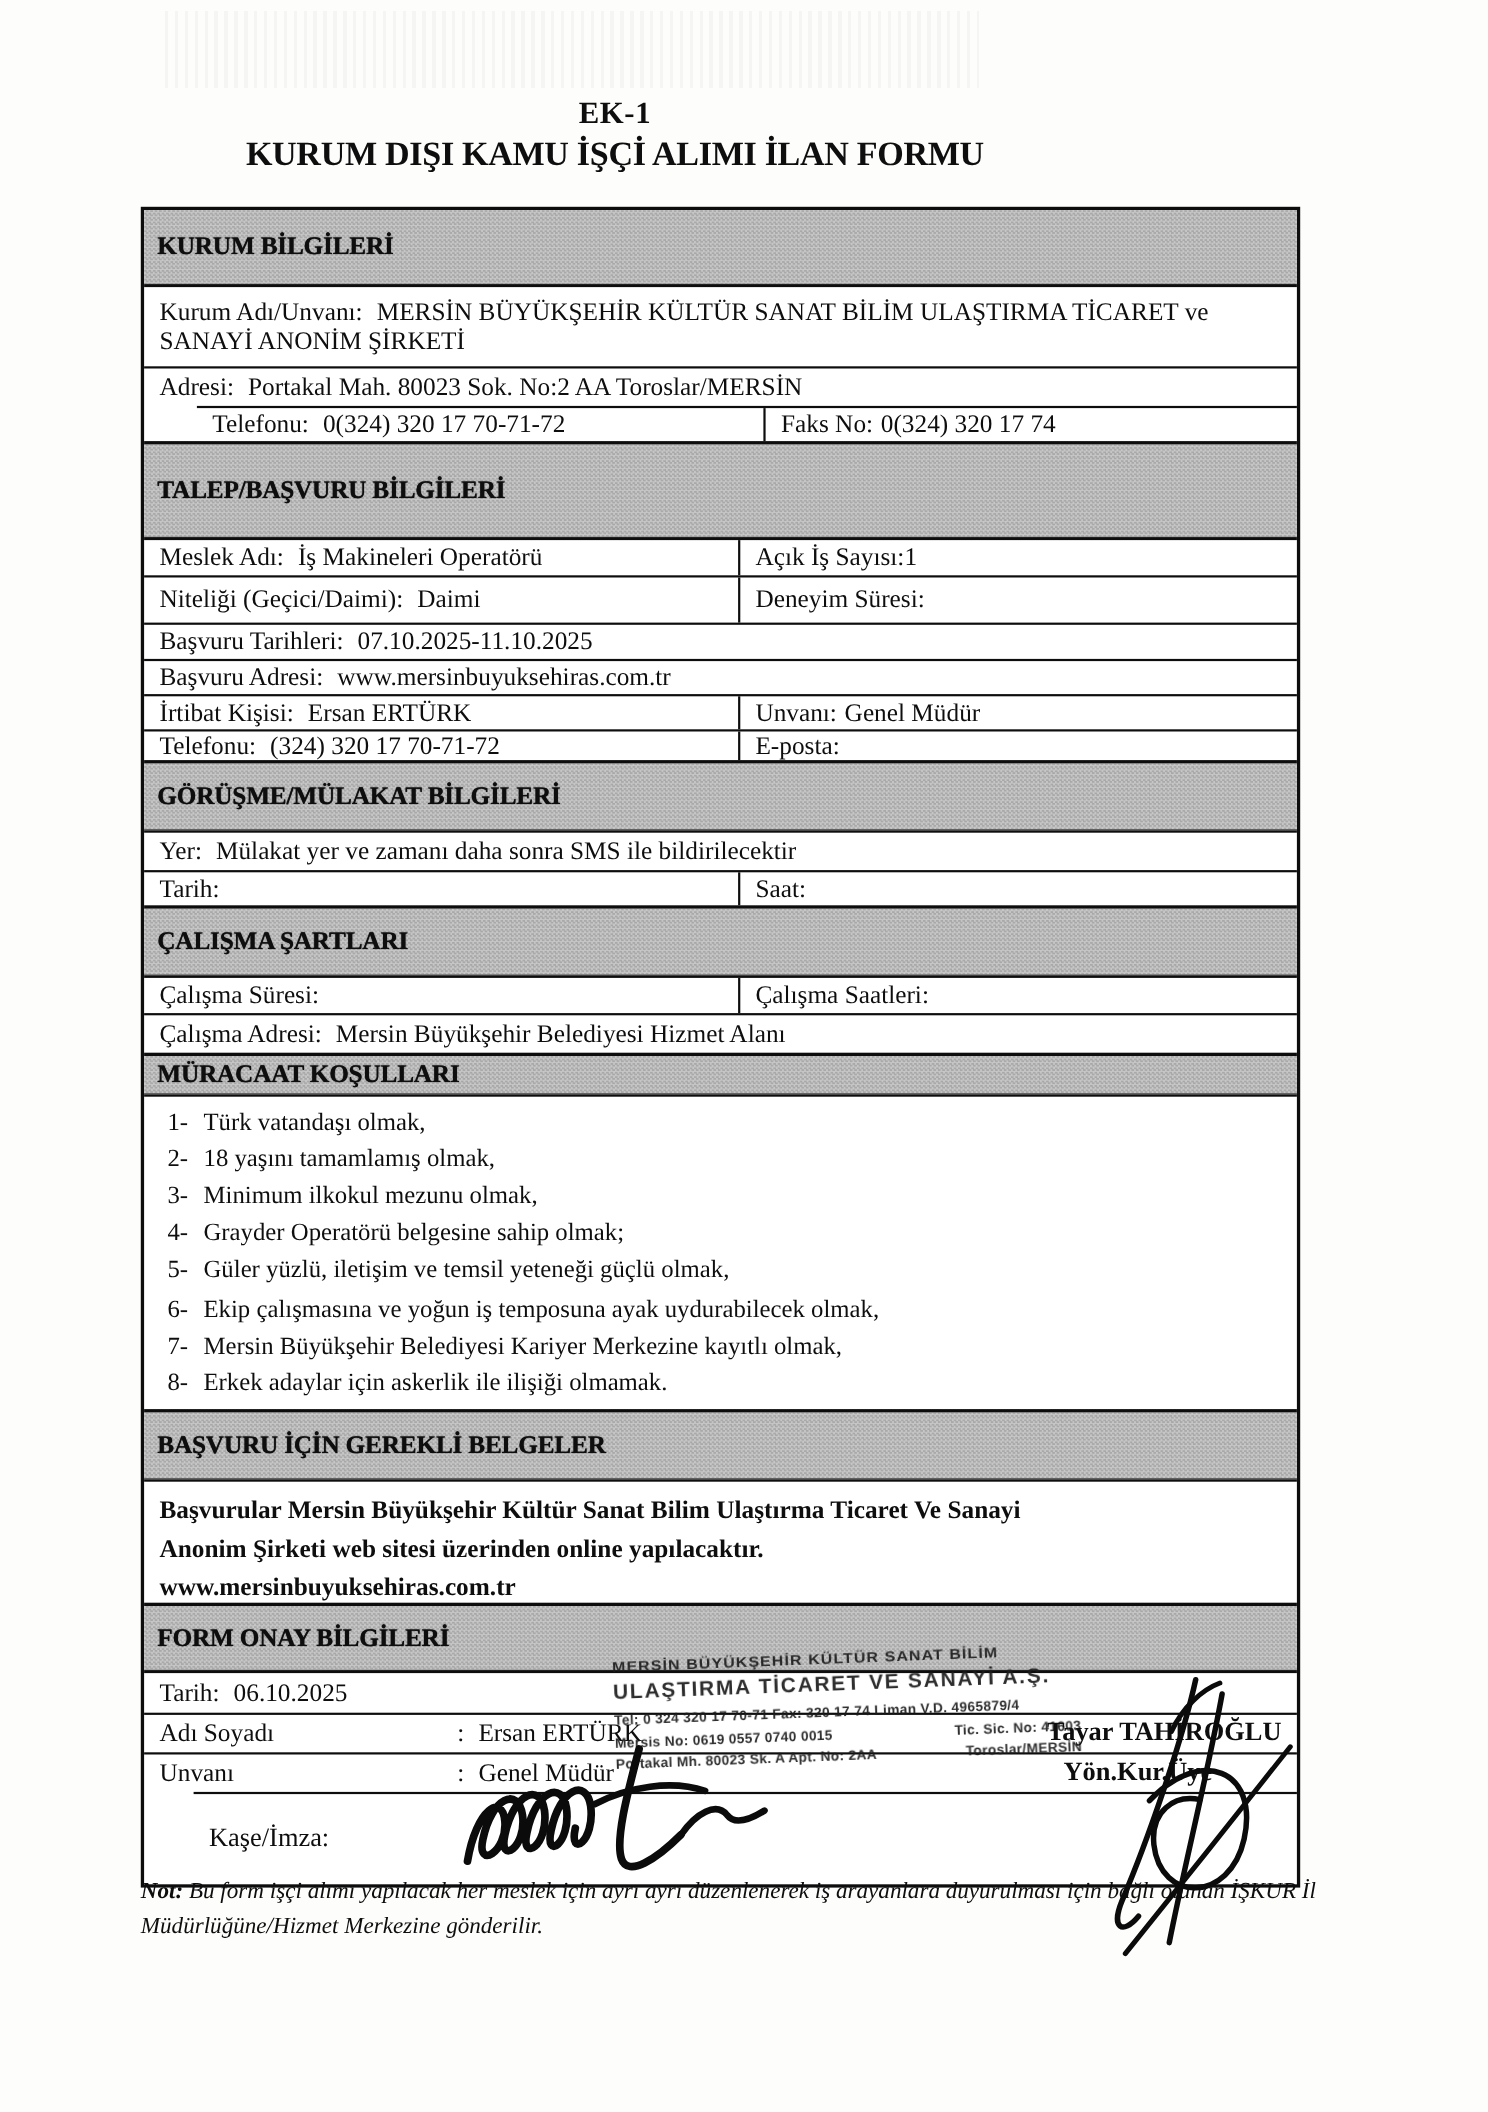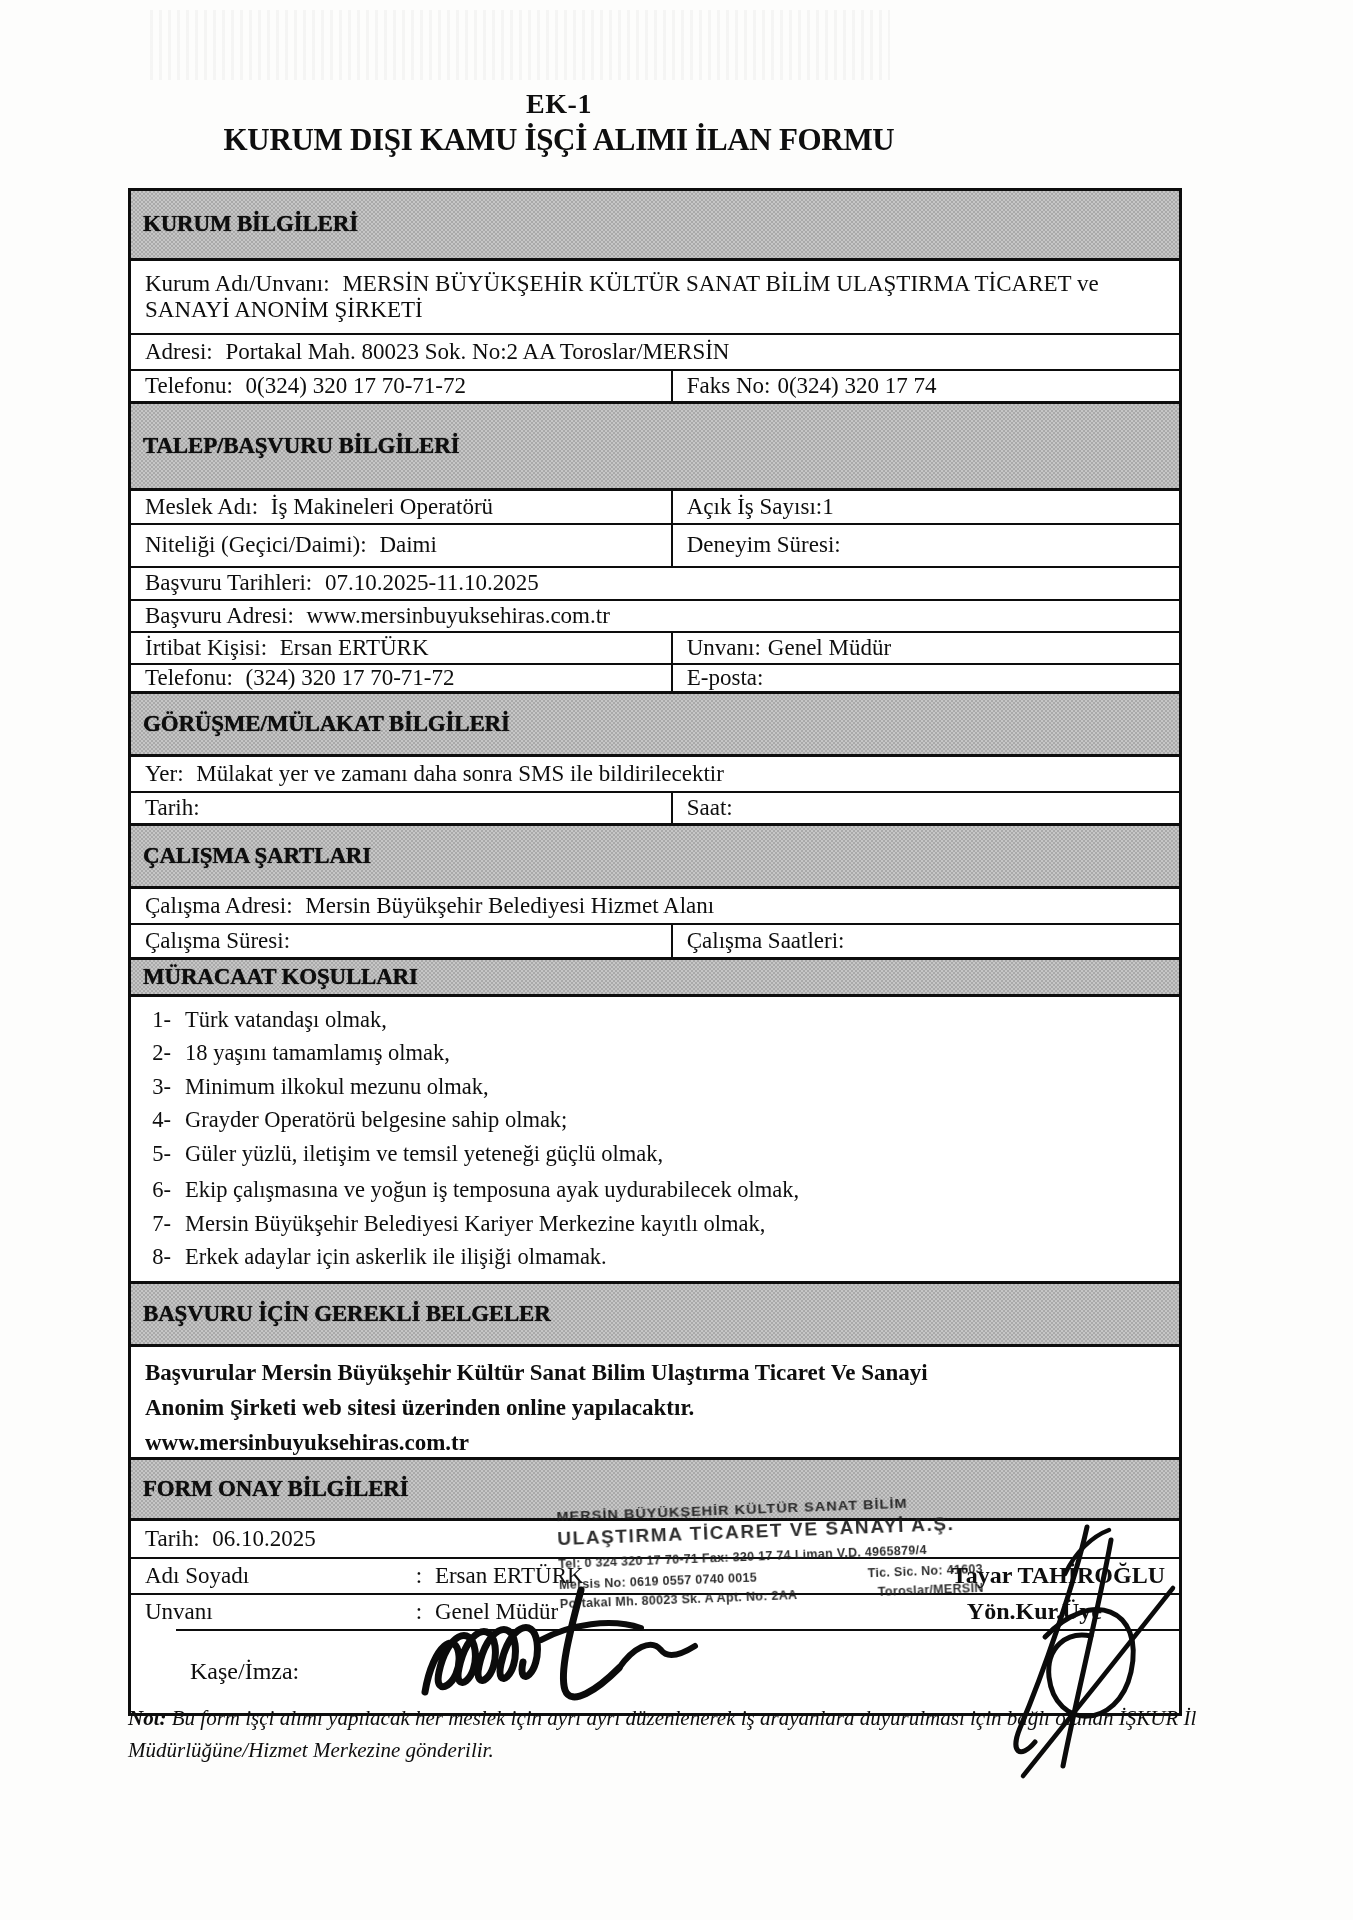--- a/index.html
+++ b/index.html
@@ -91,21 +91,21 @@
         <span class="lbl">Kurum Adı/Unvanı:</span>
         <span class="val">MERSİN BÜYÜKŞEHİR KÜLTÜR SANAT BİLİM ULAŞTIRMA TİCARET ve SANAYİ ANONİM ŞİRKETİ</span>
       </div>
     </div>
     <div class="row" style="height:36px;">
       <div class="cell">
         <span class="lbl">Adresi:</span>
         <span class="val">Portakal Mah. 80023 Sok. No:2 AA Toroslar/MERSİN</span>
       </div>
     </div>
-    <div class="row split" style="height:32px;">
+    <div class="row split" style="height:32px;margin-left:48px;">
       <div class="cell c1">
         <span class="lbl">Telefonu:</span>
         <span class="val">0(324) 320 17 70-71-72</span>
       </div>
       <div class="cell c2">
         <span class="lbl">Faks No:</span>
         <span class="val">0(324) 320 17 74</span>
       </div>
     </div>
 
@@ -177,32 +177,32 @@
         <span class="lbl">Tarih:</span>
       </div>
       <div class="cell c2">
         <span class="lbl">Saat:</span>
       </div>
     </div>
 
     <div class="row hdr" style="height:64px;">
       <div class="cell">ÇALIŞMA ŞARTLARI</div>
     </div>
+    <div class="row split" style="height:34px;">
+      <div class="cell c1">
+        <span class="lbl">Çalışma Süresi:</span>
+      </div>
+      <div class="cell c2">
+        <span class="lbl">Çalışma Saatleri:</span>
+      </div>
+    </div>
     <div class="row" style="height:36px;">
       <div class="cell">
         <span class="lbl">Çalışma Adresi:</span>
         <span class="val">Mersin Büyükşehir Belediyesi Hizmet Alanı</span>
-      </div>
-    </div>
-    <div class="row split" style="height:34px;">
-      <div class="cell c1">
-        <span class="lbl">Çalışma Süresi:</span>
-      </div>
-      <div class="cell c2">
-        <span class="lbl">Çalışma Saatleri:</span>
       </div>
     </div>
 
     <div class="row hdr" style="height:38px;">
       <div class="cell">MÜRACAAT KOŞULLARI</div>
     </div>
     <div class="row list-box" style="height:286px;">
       <div class="li">
         <span class="num">1-</span>
         <span class="txt">Türk vatandaşı olmak,</span>

